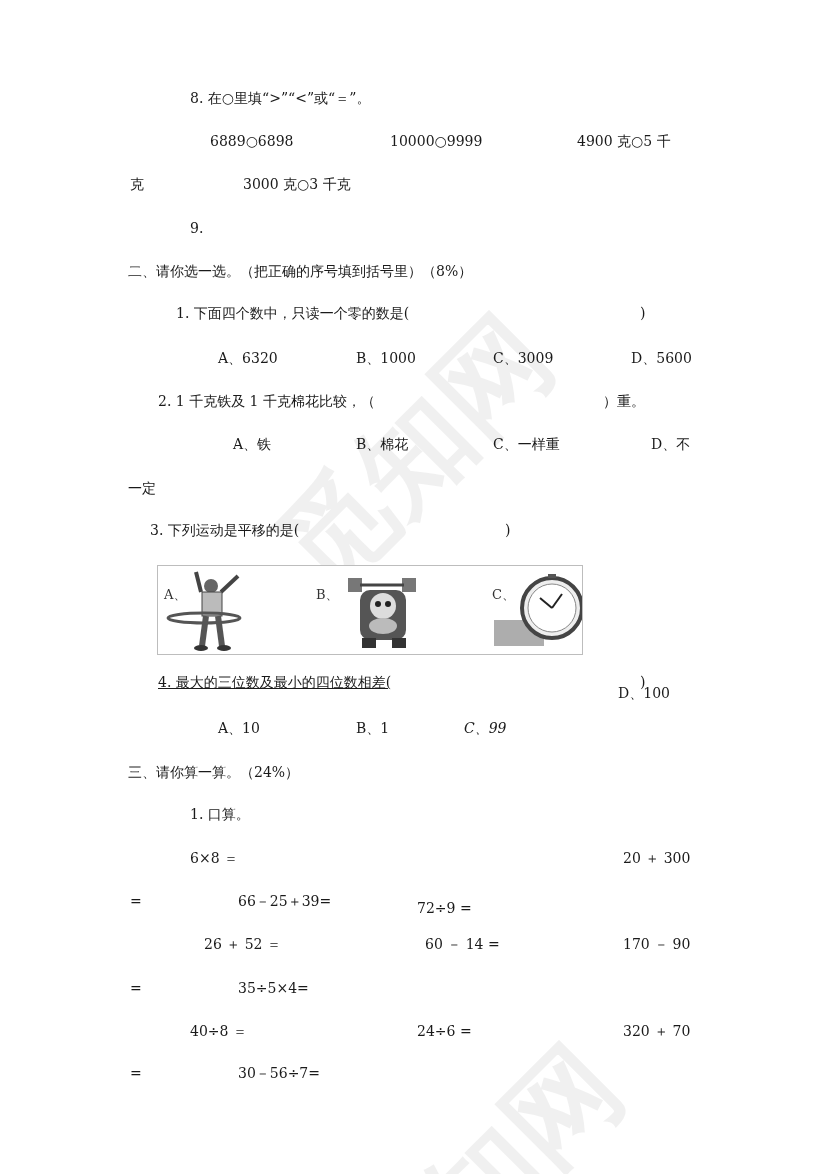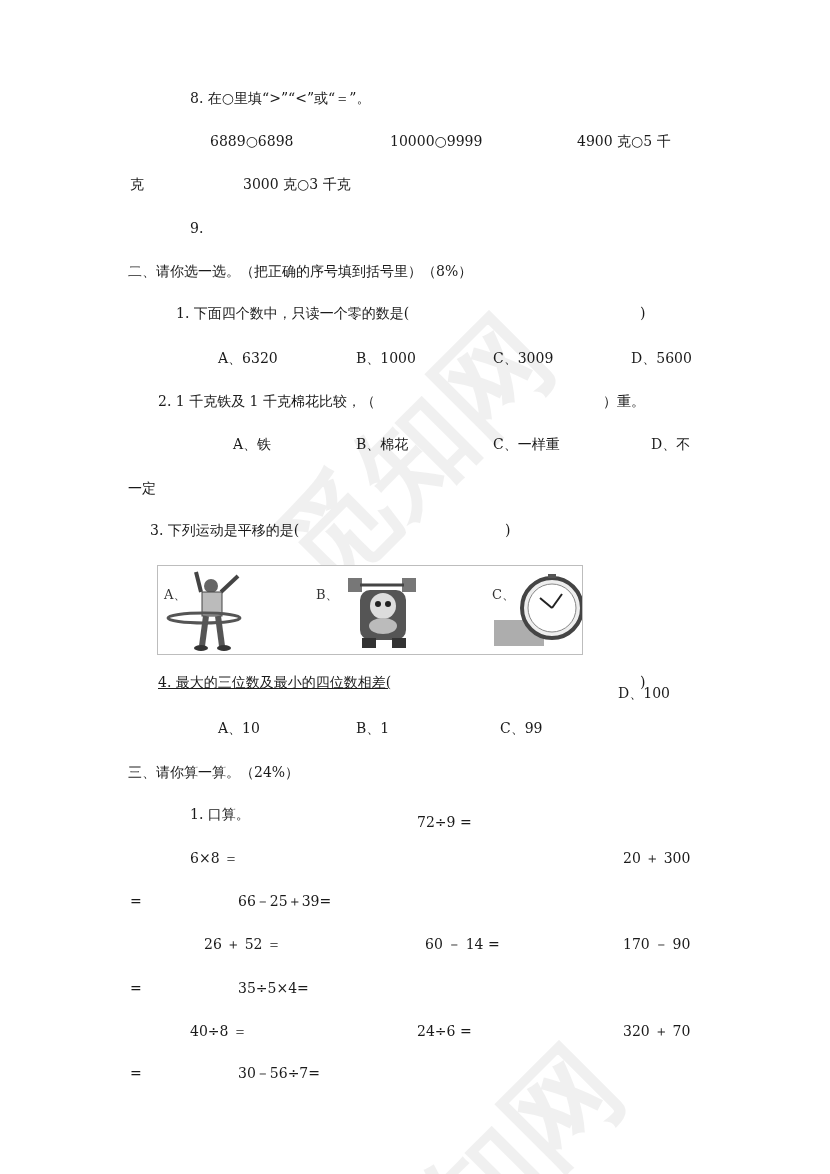--- a/index.html
+++ b/index.html
@@ -88,28 +88,28 @@
       <line x1="60" y1="40" x2="70" y2="26" stroke="#222" stroke-width="2"></line>
       <rect x="56" y="6" width="8" height="4" fill="#555"></rect>
     </svg>
   </div>
 </div>
 
 <div class="line" style="left:158px; top:670px;text-decoration:underline;">4.  最大的三位数及最小的四位数相差(</div>
 <div class="line" style="left:640px; top:670px;">)</div>
 <div class="line" style="left:218px; top:716px;">A、10</div>
 <div class="line" style="left:356px; top:716px;">B、1</div>
-<div class="line" style="left:500px; top:716px;">C、99</div>
+<div class="line" style="left:464px; top:716px;font-style:italic;">C、99</div>
 <div class="line" style="left:618px; top:681px;">D、100</div>
 
 <div class="line" style="left:128px; top:760px;">三、请你算一算。（24%）</div>
 <div class="line" style="left:190px; top:802px;">1.  口算。</div>
 
 <div class="line" style="left:190px; top:846px;">6×8 ＝</div>
-<div class="line" style="left:417px; top:810px;">72÷9 =</div>
+<div class="line" style="left:417px; top:896px;">72÷9 =</div>
 <div class="line" style="left:623px; top:846px;">20 ＋ 300</div>
 <div class="line" style="left:130px; top:889px;">=</div>
 <div class="line" style="left:238px; top:889px;">66－25＋39=</div>
 
 <div class="line" style="left:204px; top:932px;">26 ＋ 52 ＝</div>
 <div class="line" style="left:425px; top:932px;">60 － 14 =</div>
 <div class="line" style="left:623px; top:932px;">170 － 90</div>
 <div class="line" style="left:130px; top:976px;">=</div>
 <div class="line" style="left:238px; top:976px;">35÷5×4=</div>
 

